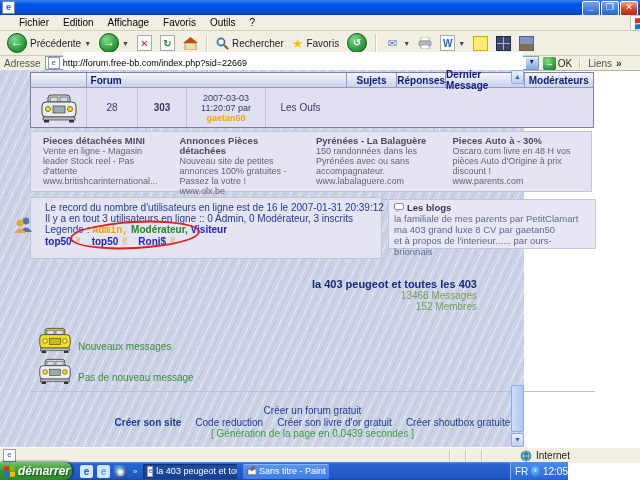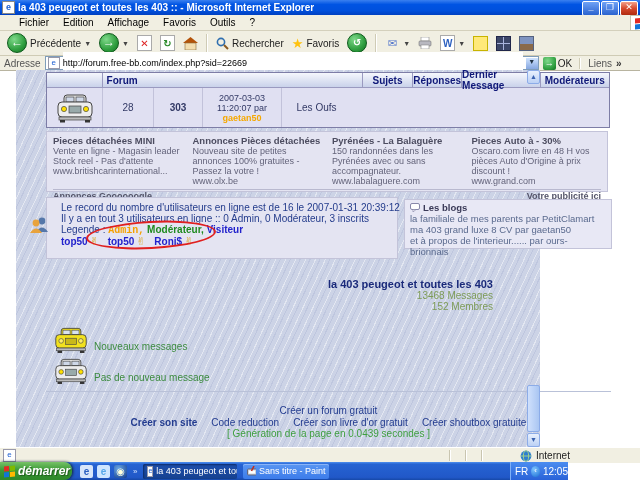--- a/index.html
+++ b/index.html
@@ -47,38 +47,38 @@
     display:flex;align-items:center;gap:4px;padding-left:4px;color:#555;}
   .addr-input{flex:0 0 490px;height:12px;background:#fff;border:1px solid #7f9db9;
     display:flex;align-items:center;gap:3px;font-size:9px;color:#000;padding-left:2px;}
   .addr-input input{border:0;outline:0;flex:1;font:9px "Liberation Sans",sans-serif;height:22px;padding:0;}
   .addr-drop{margin-left:auto;width:12px;height:11px;background:linear-gradient(180deg,#cfe3ff,#86a7e0);
     font-size:7px;text-align:center;color:#234;}
   .gobtn{display:flex;align-items:center;gap:2px;color:#222;}
   .goico{width:13px;height:13px;border-radius:2px;background:radial-gradient(circle at 35% 30%,#7fd98a,#2f9e3f 65%,#156f23);
     color:#fff;font-size:9px;font-weight:bold;text-align:center;line-height:13px;}
   
-  .content{left:16px;top:70px;width:524px;height:377px;background-color:#ccd3e6;
+  .content{left:0;top:70px;width:524px;height:377px;background-color:#ccd3e6;
     background-image:repeating-linear-gradient(115deg,rgba(255,255,255,.45) 0 1px,rgba(255,255,255,0) 1px 4px,rgba(150,160,200,.25) 4px 5px,rgba(255,255,255,0) 5px 9px);
     color:#223;}
   
   .ftable{left:30px;top:2px;width:562px;border:1px solid #7d7da6;background:#e0e0f2;}
   .fhead{display:flex;height:14px;background:linear-gradient(180deg,#f5f7fd,#c9d2ea);
     border-bottom:1px solid #9a9ac0;font-weight:bold;color:#0f1878;}
   .fhead>div{border-right:1px solid #9a9ac0;display:flex;align-items:center;justify-content:center;}
   .frow{display:flex;min-height:39px;}
   .frow>div{border-right:1px solid #c2c2da;display:flex;align-items:center;justify-content:center;text-align:center;color:#333a66;}
   .c-ico{width:55px;}.c-forum{width:262px;}.c-suj{width:50px;}.c-rep{width:48px;}.c-der{width:78px;}.c-mod{width:69px;}
   .fhead .c-forum{justify-content:flex-start;padding-left:4px;box-sizing:border-box;}
   .frow .c-forum{flex-direction:column;align-items:flex-start;justify-content:center;text-align:left;padding:2px 4px;box-sizing:border-box;}
   .flink{color:#2020a8;font-weight:bold;font-size:11px;}
   .fdesc{color:#303890;line-height:11px;margin-top:1px;}
   .orange{color:#f5a800;font-weight:bold;}
   
-  .adpanel{left:30px;top:61px;width:562px;height:61px;background:#e4e4f2;border:1px solid #c3c3d9;box-sizing:border-box;padding:4px 6px 0;}
+  .adpanel{left:30px;top:61px;width:562px;height:61px;background:#e4e4f2;border:1px solid #c3c3d9;box-sizing:border-box;padding:4px 12px 0;}
   .adcols{display:flex;gap:10px;}
   .adcol{width:131px;color:#63637a;line-height:10px;font-size:9px;}
   .adcol b{color:#4c4c60;font-size:9.5px;}
   .adbar{display:flex;justify-content:space-between;border-top:1px solid #b9b9cf;margin-top:3px;padding-top:1px;
     font-weight:bold;color:#55556a;font-size:9px;}
   
   .statbox{left:30px;top:127px;width:352px;height:62px;background:#e4e4f2;border:1px solid #c3c3d9;box-sizing:border-box;}
   .statline{position:absolute;left:45px;color:#243c8c;line-height:11px;white-space:nowrap;}
   .legend-admin{color:#f5a000;font-weight:bold;font-family:Liberation Mono, monospace;}
   .legend-mod{color:#1f8a1f;font-weight:bold;}
@@ -129,21 +129,20 @@
   .tray{position:absolute;right:0;top:0;height:18px;width:58px;display:flex;align-items:center;gap:3px;
     background:linear-gradient(180deg,#4b8df0,#2962d8);border-left:1px solid #7fb0f8;padding-left:4px;box-sizing:border-box;}
   .traycircle{width:11px;height:11px;border-radius:50%;background:radial-gradient(circle at 35% 30%,#7fc4ff,#1a6fd4);
     color:#fff;font-size:8px;line-height:10px;text-align:center;}
 </style>
 </head>
 <body>
 
 <div class="abs titlebar">
   <span class="doc-ico">e</span>
-  <span>la 403 peugeot et toutes les 403 :: - Microsoft Internet Explorer</span>
   <span class="winbtns">
     <span class="winbtn">_</span>
     <span class="winbtn">❐</span>
     <span class="winbtn close">✕</span>
   </span>
 </div>
 
 <div class="abs menubar">
   <span class="mi">Fichier</span>
   <span class="mi">Edition</span>
@@ -291,21 +290,21 @@
         <span>www.olx.be</span>
       </div>
       <div class="adcol">
         <b>Pyrénées - La Balaguère</b><br>
         <span>150 randonnées dans les Pyrénées avec ou sans accompagnateur.</span><br>
         <span>www.labalaguere.com</span>
       </div>
       <div class="adcol">
         <b>Pieces Auto à - 30%</b><br>
         <span>Oscaro.com livre en 48 H vos pièces Auto d'Origine à prix discount !</span><br>
-        <span>www.grand.com</span>
+        <span>www.parents.com</span>
       </div>
     </div>
     <div class="adbar">
       <span>Annonces Goooooogle</span>
       <span>Votre publicité ici</span>
     </div>
   </div>
 
   <div class="abs statbox"></div>
   <svg class="abs" style="left:12px;top:146px;" width="24" height="18">

